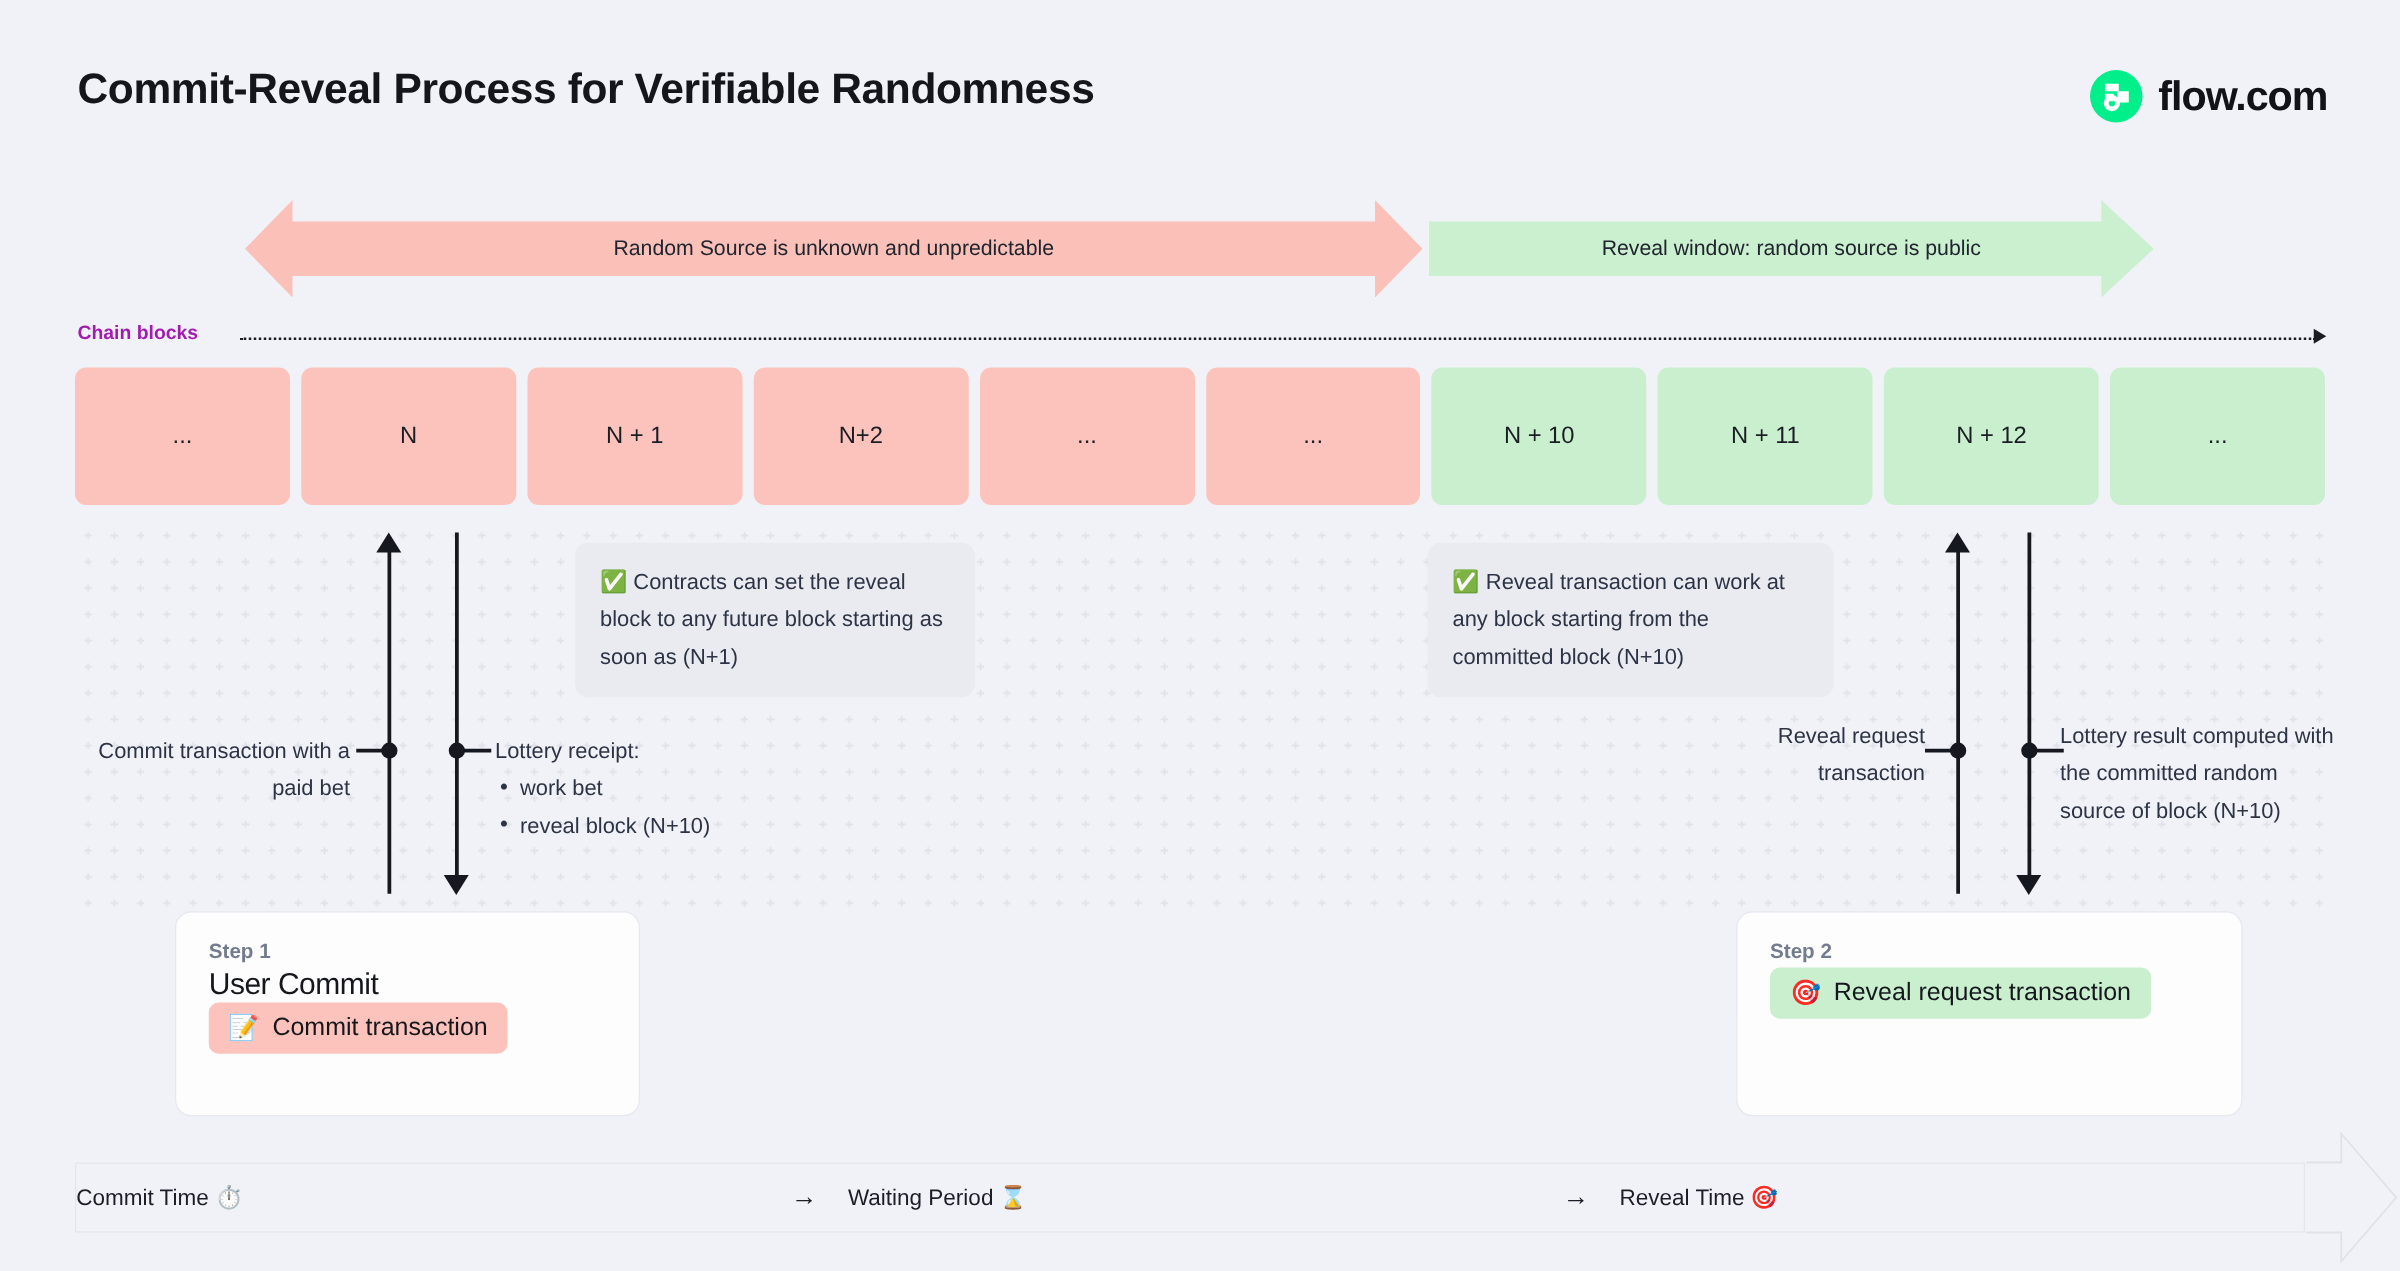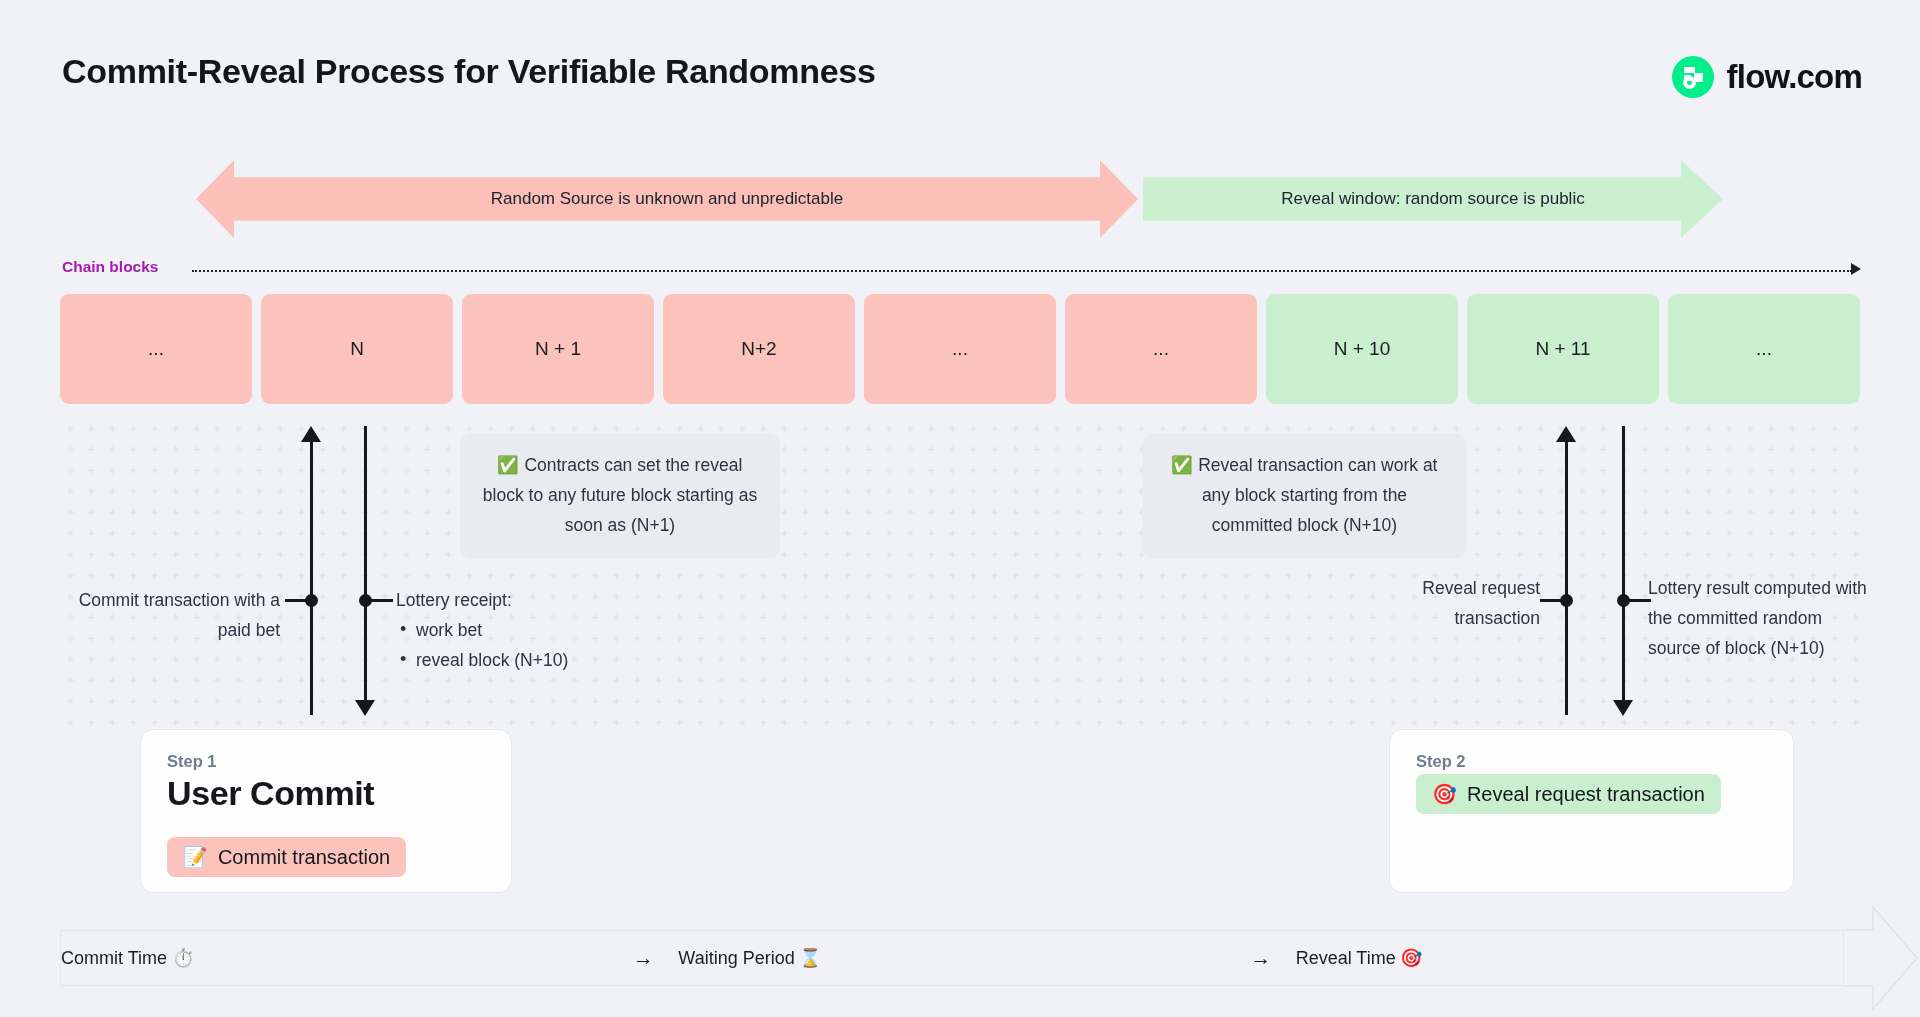--- a/index.html
+++ b/index.html
@@ -99,21 +99,21 @@
   }
   .vtip-up { border-bottom: 16px solid #16181f; }
   .vtip-down { border-top: 16px solid #16181f; }
   .nub { position: absolute; width: 13px; height: 13px; border-radius: 50%; background: #16181f; }
   .stub { position: absolute; height: 3px; background: #16181f; }
 
   
   .callout {
     position: absolute; background: #e9ebf1; border-radius: 11px;
     padding: 16px 20px 18px 20px; color: #2c3344;
-    font-size: 17.5px; line-height: 30px; text-align: center;
+    font-size: 17.5px; line-height: 30px;
   }
   .callout .ok { color: #3fa34d; }
 
   
   .annot {
     position: absolute; font-size: 17.5px; line-height: 30px; color: #2c3344;
   }
   .annot.right-al { text-align: right; }
   .annot ul { list-style: none; margin-top: 0; }
   .annot li { position: relative; padding-left: 20px; }
@@ -124,22 +124,22 @@
 
   
   .card {
     position: absolute; background: #fdfdfe; border: 1px solid #e6e8ef;
     border-radius: 13px; padding: 22px 26px 28px 26px;
   }
   .card .step {
     font-size: 16.5px; font-weight: 700; color: #737b8e; margin-bottom: 3px;
   }
   .card .head {
-    font-size: 34px; font-weight: 700; color: #15171d;
-    letter-spacing: -0.4px; margin-bottom: 24px;
+    font-size: 24px; font-weight: 400; color: #15171d;
+    letter-spacing: -0.4px; margin-bottom: 0;
   }
   .pill {
     display: inline-flex; align-items: center; gap: 10px;
     border-radius: 8px; padding: 8px 16px;
     font-size: 20px; color: #15171d; white-space: nowrap;
   }
   .pill.pink { background: #fbc3bb; }
   .pill.green { background: #c9efce; }
 
   
@@ -204,20 +204,23 @@
         <span>...</span>
       </div>
     <div class="block pink">
         <span>...</span>
       </div>
     <div class="block green">
         <span>N + 10</span>
       </div>
     <div class="block green">
         <span>N + 11</span>
+      </div>
+    <div class="block green">
+        <span>N + 12</span>
       </div>
     <div class="block green">
         <span>...</span>
       </div>
   </div>
 
   <svg class="dotfield2" width="1800" height="310" viewBox="0 0 1800 310">
     <defs>
       <pattern id="plusgrid" width="21" height="21" patternUnits="userSpaceOnUse">
         <path d="M10.5 7.5 V13.5 M7.5 10.5 H13.5" stroke="#e0e2ea" stroke-width="1.4"></path>

